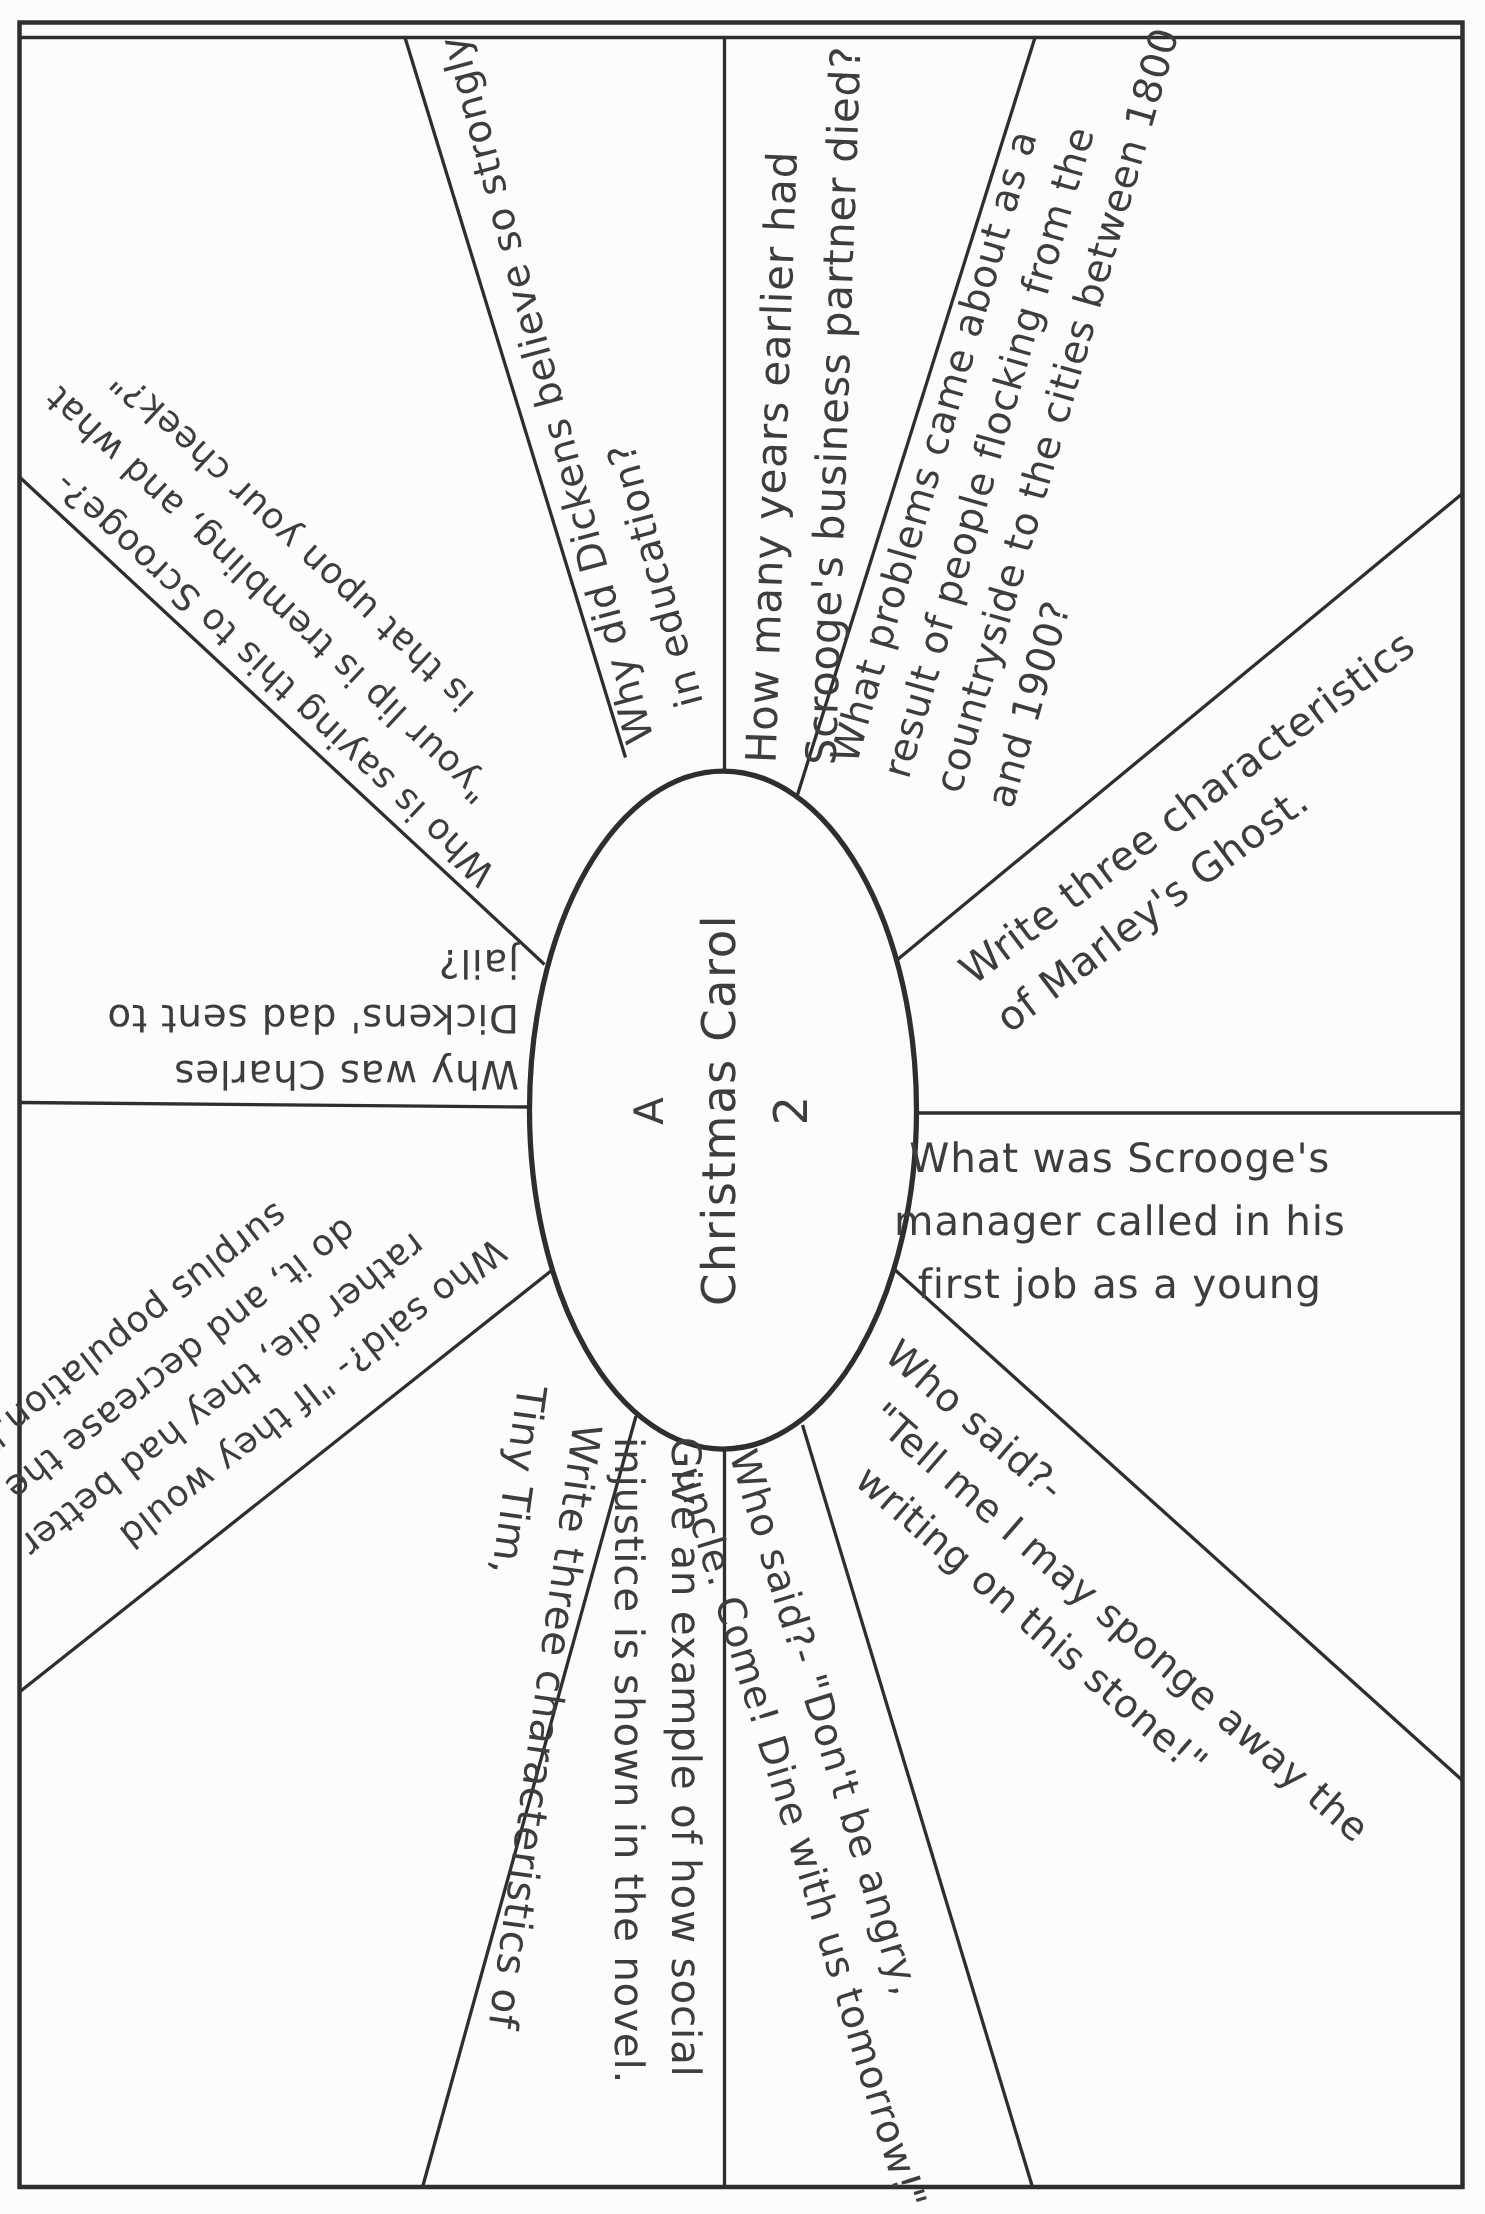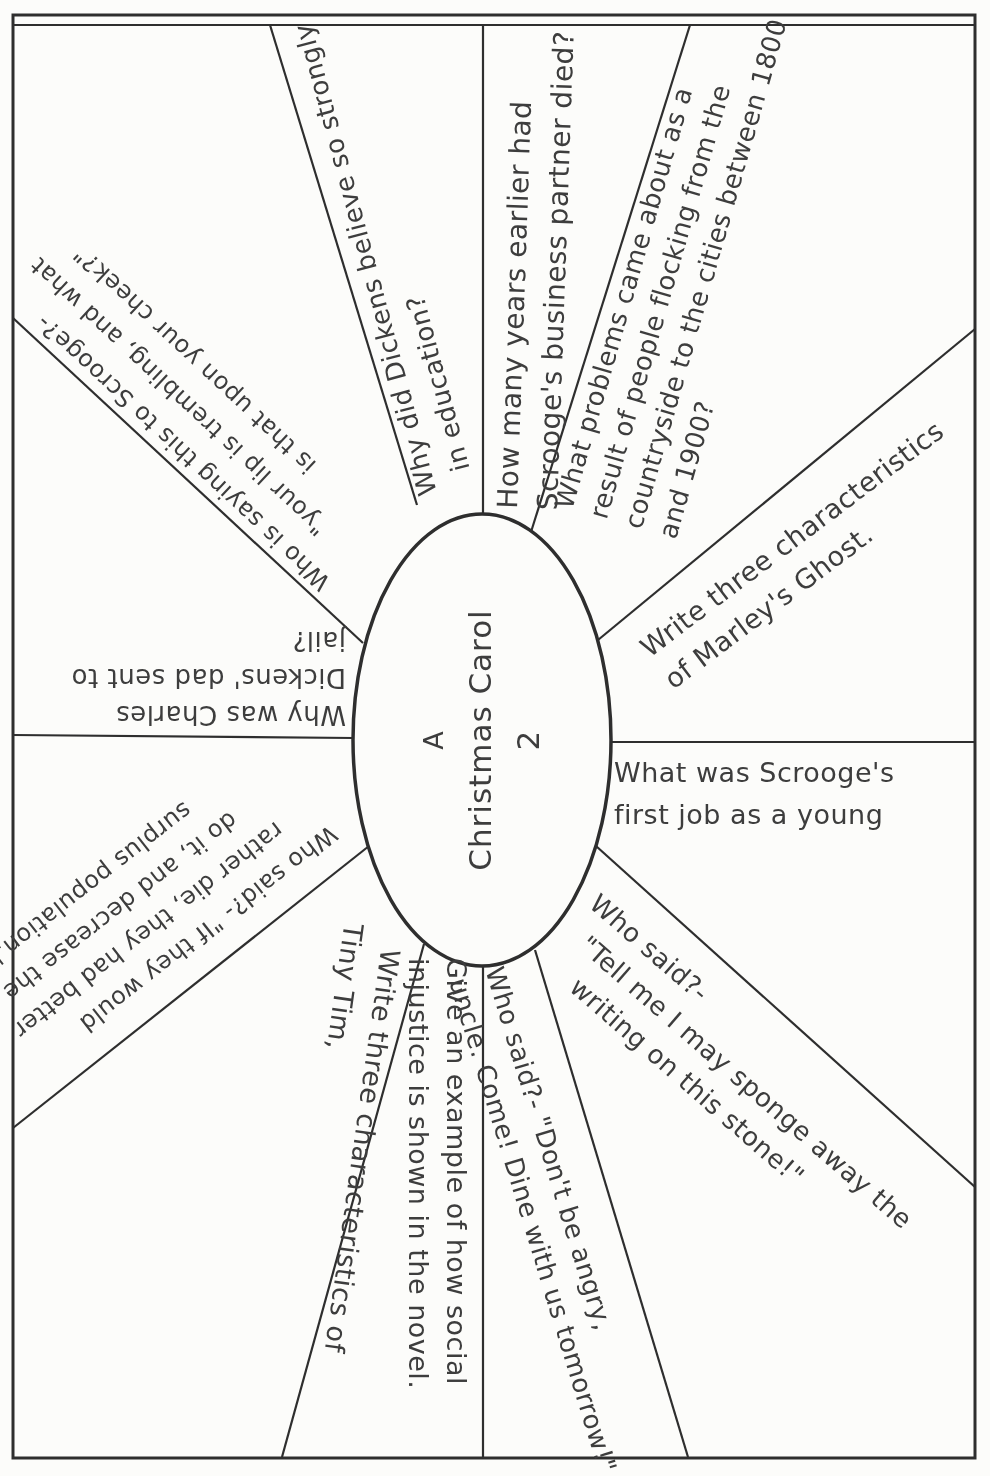--- a/index.html
+++ b/index.html
@@ -37,21 +37,21 @@
     position:absolute;
     transform-origin:0 0;
     color:var(--ink);
     letter-spacing:.5px;
   }
   .q .line{white-space:nowrap;}
   
   .q-partner  { left:488px; top:508px; transform:rotate(-88deg);  font-size:28px; line-height:40px; }
   .q-problems { left:546px; top:503px; transform:rotate(-74deg);  font-size:26px; line-height:36px; }
   .q-marley   { left:632px; top:635px; transform:rotate(-37deg);  font-size:27px; line-height:40px; }
-  .q-manager  { left:614px; top:752px;                            font-size:27px; line-height:42px; }
+  .q-manager  { left:596px; top:752px;                            font-size:27px; line-height:42px;text-align:center; }
   .q-manager .l4{margin-left:20px;}
   .q-sponge   { left:606px; top:885px; transform:rotate(41deg);   font-size:26px; line-height:38px; }
   .q-sponge .l2{margin-left:20px;}
   .q-sponge .l3{margin-left:40px;}
   .q-dine     { left:512px; top:962px; transform:rotate(73deg);   font-size:26px; line-height:38px; }
   .q-injustice{ left:475px; top:958px; transform:rotate(90deg);   font-size:27px; line-height:38px; }
   .q-tinytim  { left:410px; top:952px; transform:rotate(98deg);   font-size:27px; line-height:40px; }
   .q-tinytim .l2{margin-left:-20px;}
   .q-surplus  { left:345px; top:845px; transform:rotate(142deg);  font-size:24px; line-height:36px; }
   .q-surplus .l2{margin-left:40px;}
@@ -115,20 +115,21 @@
       <div class="line l2">result of people flocking from the</div>
       <div class="line l3">countryside to the cities between 1800</div>
       <div class="line l4">and 1900?</div>
     </div>
   <div class="q q-marley">
       <div class="line l1">Write three characteristics</div>
       <div class="line l2">of Marley's Ghost.</div>
     </div>
   <div class="q q-manager">
       <div class="line l1">What was Scrooge's</div>
+      <div class="line l2">manager called in his</div>
       <div class="line l3">first job as a young</div>
     </div>
   <div class="q q-sponge">
       <div class="line l1">Who said?-</div>
       <div class="line l2">"Tell me I may sponge away the</div>
       <div class="line l3">writing on this stone!"</div>
     </div>
   <div class="q q-dine">
       <div class="line l1">Who said?- "Don't be angry,</div>
       <div class="line l2">uncle. Come! Dine with us tomorrow!"</div>

